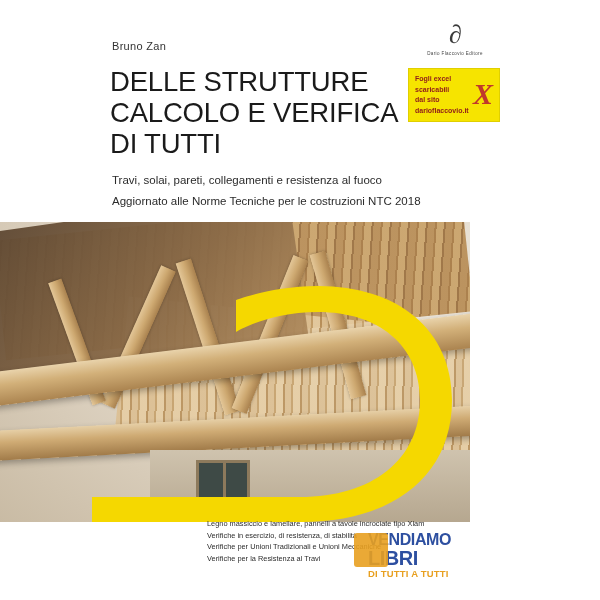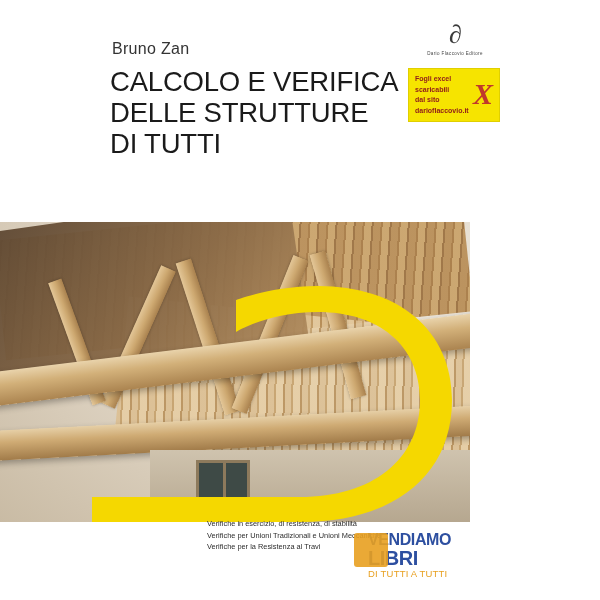--- a/index.html
+++ b/index.html
@@ -74,21 +74,21 @@
     font-family: "Liberation Serif", serif;
     font-weight: bold;
     font-style: italic;
   }
 
   
   .author {
     position: absolute;
     top: 40px;
     left: 112px;
-    font-size: 16px;
+    font-size: 11px;
     color: #333;
     letter-spacing: 0.3px;
   }
   .title {
     position: absolute;
     top: 66px;
     left: 110px;
     width: 300px;
     font-size: 27.5px;
     line-height: 31px;
@@ -252,21 +252,21 @@
   }
   .wm-line2 {
     font-size: 20px;
     font-weight: bold;
     color: #2d4fa0;
     letter-spacing: -0.5px;
     line-height: 20px;
   }
   .wm-line3 {
     font-size: 9.5px;
-    font-weight: normal;
+    font-weight: bold;
     color: #e8a020;
     letter-spacing: 0.2px;
     line-height: 12px;
   }
   .wm-badge {
     position: absolute;
     left: -14px;
     top: 2px;
     width: 34px;
     height: 34px;
@@ -291,25 +291,29 @@
       <div>scaricabili</div>
       <div>dal sito</div>
       <div>darioflaccovio.it</div>
     </div>
     <div class="sticker-x">X</div>
   </div>
 
   <div class="author">Bruno Zan</div>
 
   <div class="title">
+    <div>DELLE STRUTTURE</div>
     <div>CALCOLO E VERIFICA</div>
-    <div>DELLE STRUTTURE</div>
     <div>DI TUTTI</div>
   </div>
 
+  <div class="subtitle">
+    <div>Travi, solai, pareti, collegamenti e resistenza al fuoco</div>
+    <div>Aggiornato alle Norme Tecniche per le costruzioni NTC 2018</div>
+  </div>
 
   <div class="photo">
     <div class="bg"></div>
     <div class="sky-patch"></div>
     <div class="planks"></div>
     <div class="planks2"></div>
     <div class="roof-dark"></div>
 
     <div class="strut" style="left:130px;top:40px;width:16px;height:150px;transform:rotate(24deg);"></div>
     <div class="strut" style="left:200px;top:35px;width:16px;height:160px;transform:rotate(-18deg);"></div>
@@ -324,20 +328,21 @@
     <div class="window"></div>
   </div>
 
   <svg class="swoosh" viewBox="0 0 600 600">
     <path d="M92,522 L92,497 L300,497 C372,497 420,460 420,400 C420,345 378,312 318,312 L318,286 C398,286 452,330 452,400 C452,478 390,522 302,522 Z" fill="#f5d800"></path>
     <path d="M318,286 L318,312 C268,312 236,332 236,332 L236,300 C236,300 272,286 318,286 Z" fill="#f5d800"></path>
     <rect x="236" y="300" width="0" height="0" fill="#f5d800"></rect>
   </svg>
 
   <div class="blurb">
+    <div>Legno massiccio e lamellare, pannelli a tavole incrociate tipo Xlam</div>
     <div>Verifiche in esercizio, di resistenza, di stabilità</div>
     <div>Verifiche per Unioni Tradizionali e Unioni Meccaniche</div>
     <div>Verifiche per la Resistenza al Travi</div>
   </div>
 
   <div class="watermark">
     <div class="wm-badge"></div>
     <div class="wm-line1">VENDIAMO</div>
     <div class="wm-line2">LIBRI</div>
     <div class="wm-line3">DI TUTTI A TUTTI</div>

